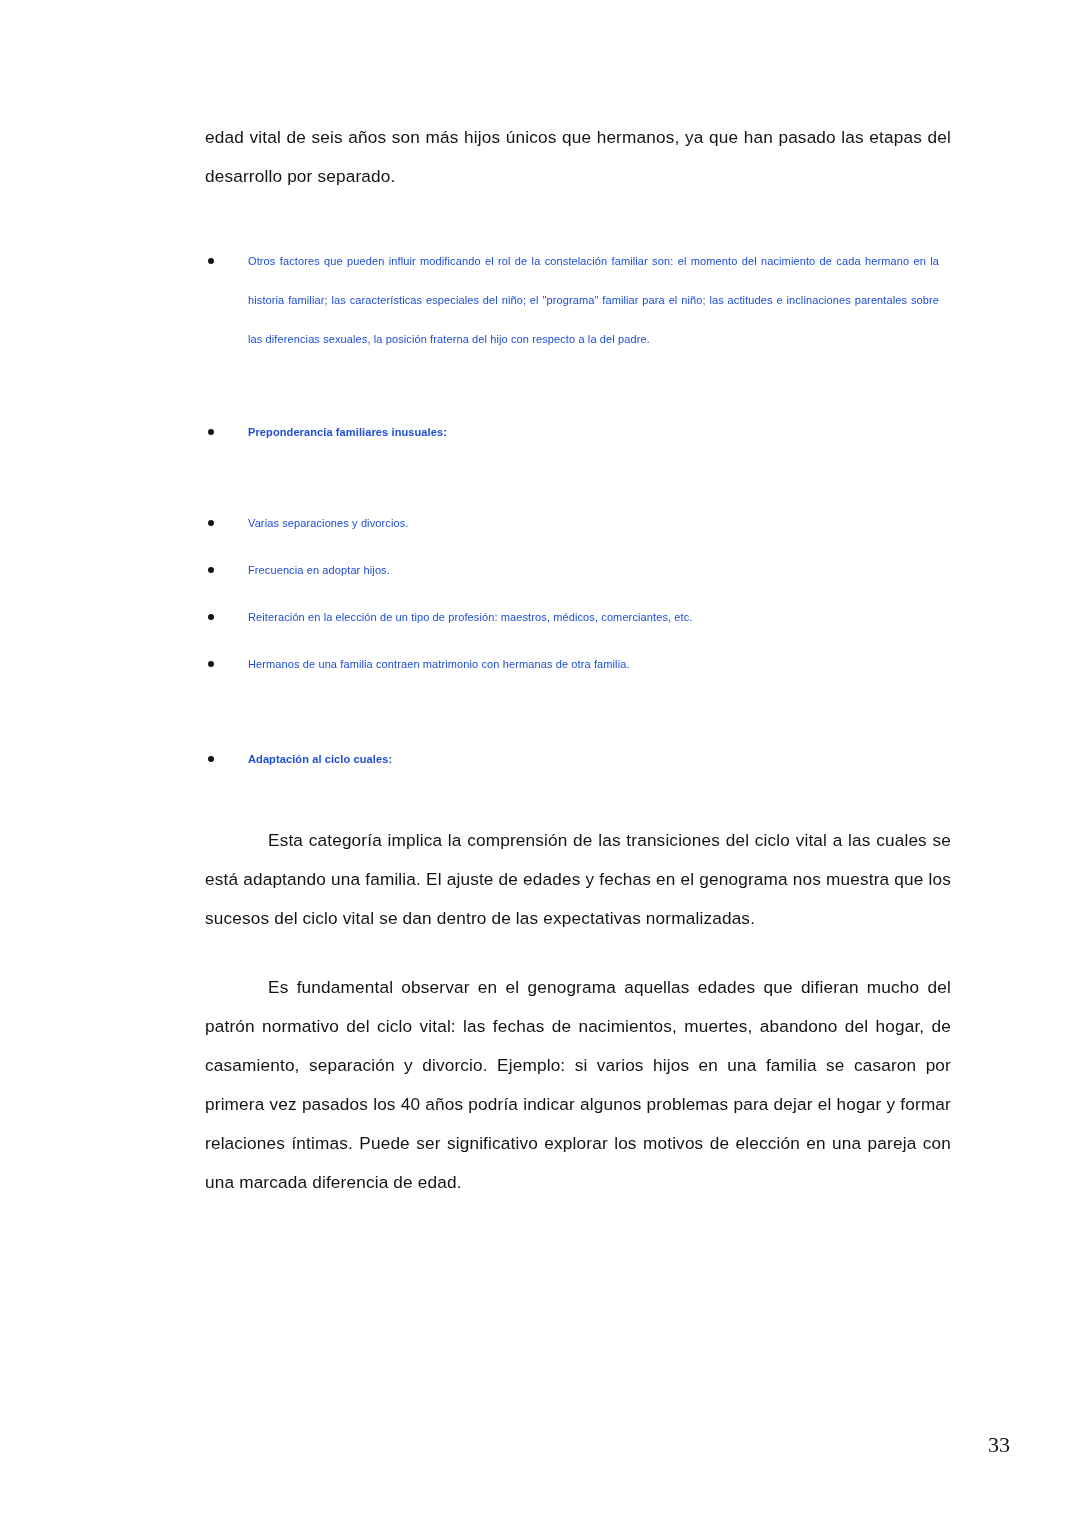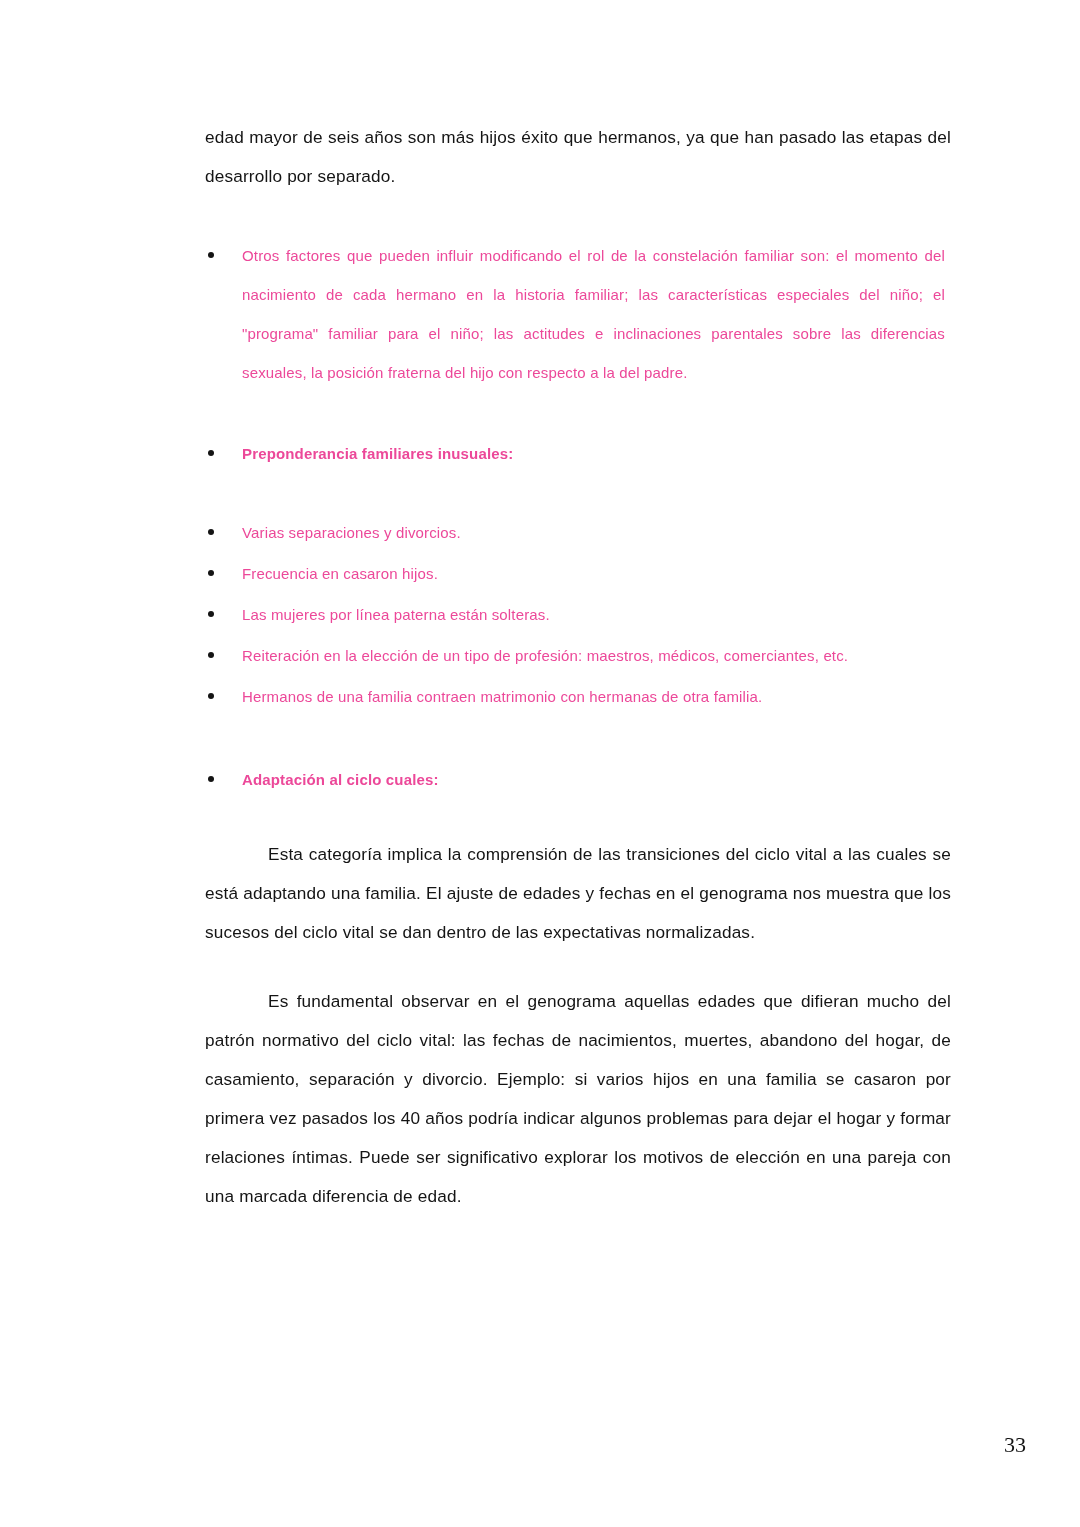--- a/index.html
+++ b/index.html
@@ -69,27 +69,27 @@
     content: "";
     display: inline-block;
     width: 6px;
     height: 6px;
     border-radius: 50%;
     background: #141414;
     vertical-align: middle;
     margin-bottom: 2px;
   }
   .bullet-body {
-    font-size: 15px;
+    font-size: 11px;
     line-height: 39px;
     text-align: justify;
     text-justify: inter-word;
     text-align-last: left;
-    margin: 6px;
-    color: #ec4899;
+    margin: 12px;
+    color: #1d4ed8;
     letter-spacing: 0.01em;
   }
 
   .heading-bold .bullet-body {
     font-weight: bold;
     text-align: left;
     text-align-last: left;
   }
 
   
@@ -107,36 +107,36 @@
 
   
   .sp-34 { height: 34px; }
   .sp-30 { height: 30px; }
   .sp-24 { height: 24px; }
   .sp-6  { height: 6px; }
 
   
   .page-number {
     position: absolute;
-    left: 16px;
+    left: 0;
     top: 1432px;
     width: 1010px;
     text-align: right;
     font-family: "Liberation Serif", serif;
     font-size: 22px;
     color: #141414;
   }
 </style>
 </head>
 <body>
 
 <div class="page">
   <div class="content">
 
-    <p class="para last-natural">edad mayor de seis años son más hijos éxito que hermanos, ya que han pasado las etapas del desarrollo por separado.</p>
+    <p class="para last-natural">edad vital de seis años son más hijos únicos que hermanos, ya que han pasado las etapas del desarrollo por separado.</p>
 
     <div class="sp-34"></div>
 
     <div class="bullet-row">
       <span class="bullet-dot"></span>
       <p class="bullet-body">Otros factores que pueden influir modificando el rol de la constelación familiar son: el momento del nacimiento de cada hermano en la historia familiar; las características especiales del niño; el "programa" familiar para el niño; las actitudes e inclinaciones parentales sobre las diferencias sexuales, la posición fraterna del hijo con respecto a la del padre.</p>
     </div>
 
     <div class="sp-30"></div>
 
@@ -153,27 +153,23 @@
     <div class="tight">
 
       <div class="bullet-row">
         <span class="bullet-dot"></span>
         <p class="bullet-body">Varias  separaciones y divorcios.</p>
       </div>
 
 
       <div class="bullet-row">
         <span class="bullet-dot"></span>
-        <p class="bullet-body">Frecuencia en casaron hijos.</p>
+        <p class="bullet-body">Frecuencia en adoptar hijos.</p>
       </div>
 
-      <div class="bullet-row">
-        <span class="bullet-dot"></span>
-        <p class="bullet-body">Las mujeres por línea paterna están solteras.</p>
-      </div>
 
       <div class="bullet-row">
         <span class="bullet-dot"></span>
         <p class="bullet-body just">Reiteración en la elección de un tipo de profesión: maestros, médicos, comerciantes, etc.</p>
       </div>
 
       <div class="bullet-row">
         <span class="bullet-dot"></span>
         <p class="bullet-body">Hermanos de una familia contraen matrimonio con hermanas de otra familia.</p>
       </div>

